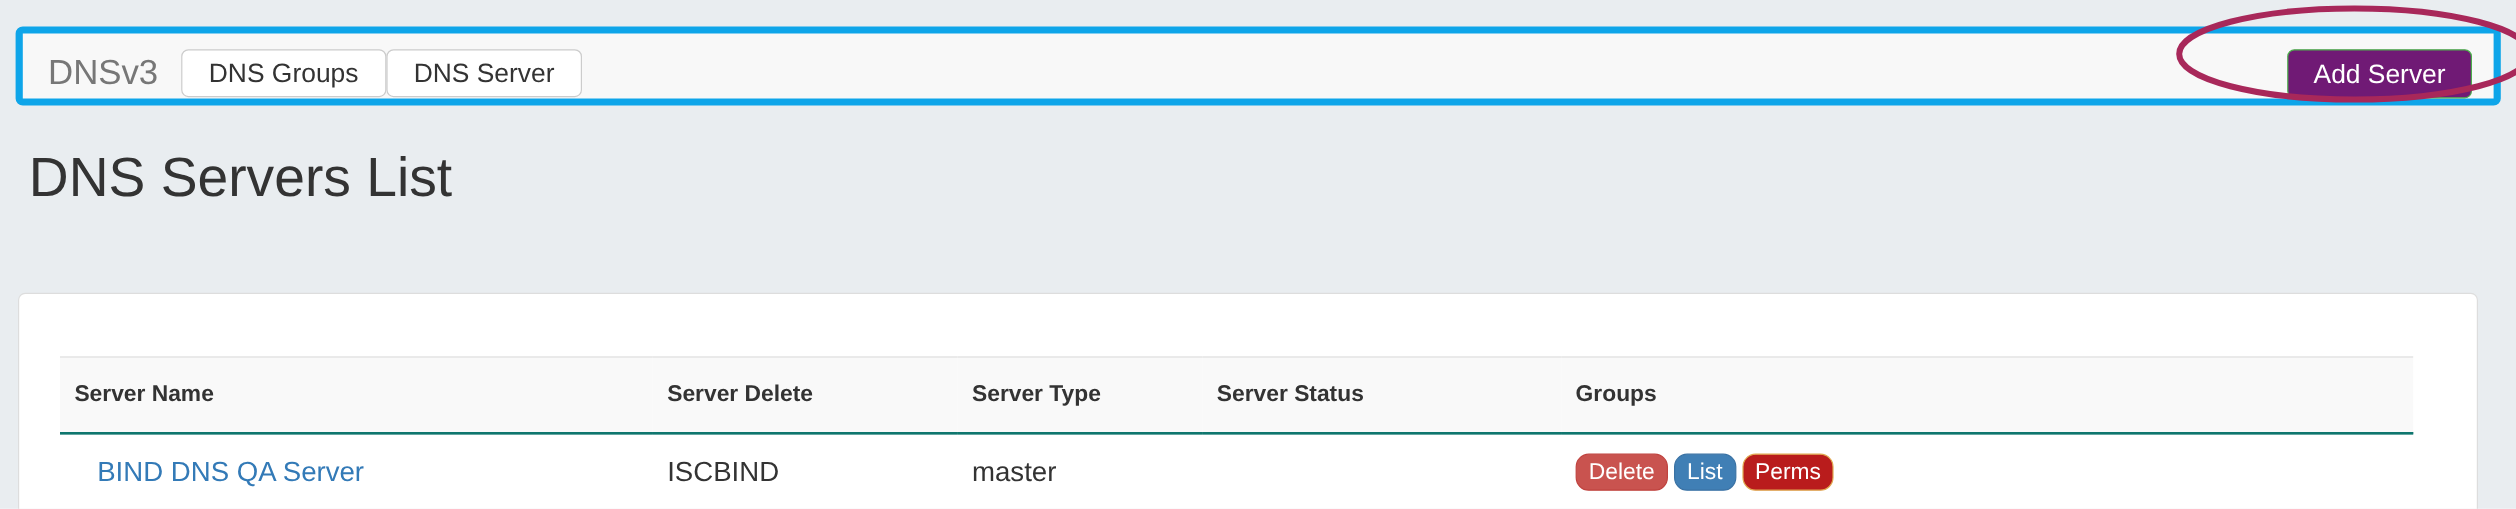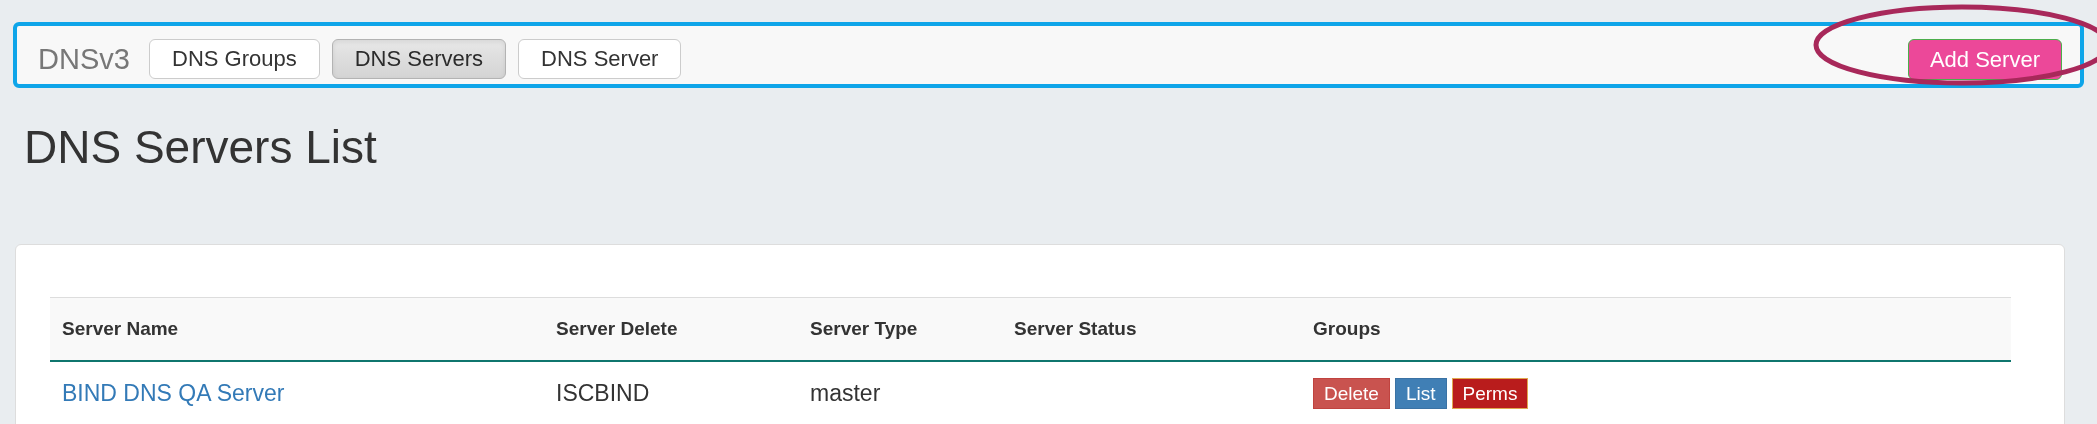--- a/index.html
+++ b/index.html
@@ -16,41 +16,40 @@
   }
 
   
   .navbar {
     position: absolute;
     left: 13px;
     top: 22px;
     width: 2071px;
     height: 66px;
     background: #f8f8f8;
-    border: 4px solid #0ea5e9;
+    border: 6px solid #0ea5e9;
     border-radius: 6px;
     box-sizing: border-box;
     text-align: right;
   }
   .brand {
     position: absolute;
     left: 21px;
     top: 17px;
     font-size: 29px;
     color: #777777;
     line-height: 32px;
     letter-spacing: 0px;
     white-space: nowrap;
   }
   .nav-buttons {
     position: absolute;
     left: 132px;
     top: 13px;
     display: flex;
-    gap: 12px;
   }
   .nav-btn {
     display: inline-flex;
     align-items: center;
     justify-content: center;
     height: 40px;
     padding: 0 22px;
     font-size: 22px;
     color: #333333;
     background: #ffffff;
@@ -71,21 +70,21 @@
     position: absolute;
     right: 18px;
     top: 13px;
     display: inline-flex;
     align-items: center;
     justify-content: center;
     height: 41px;
     padding: 13px 21px;
     font-size: 22px;
     color: #ffffff;
-    background: #ec4899;
+    background: #701a75;
     border: 1px solid #4cae4c;
     border-radius: 6px;
     box-sizing: border-box;
     white-space: nowrap;
     cursor: pointer;
   }
 
   
   .annotation-ellipse {
     position: absolute;
@@ -157,54 +156,54 @@
   .col-backend { width: 230px; }
   .col-type    { width: 180px; }
   .col-status  { width: 275px; }
   .col-actions { width: auto; }
 
   .server-link {
     color: #337ab7;
     text-decoration: none;
     cursor: pointer;
     font-size: 23px;
+    margin-left: 19px;
   }
 
   .action-group {
     display: flex;
     gap: 5px;
     align-items: center;
   }
   .act-btn {
     display: inline-flex;
     align-items: center;
     justify-content: center;
     height: 31px;
     padding: 0 10px;
     font-size: 19px;
     color: #ffffff;
-    border-radius: 0;
+    border-radius: 11px;
     box-sizing: border-box;
     border: 1px solid transparent;
     white-space: nowrap;
     cursor: pointer;
   }
   .act-delete { background: #c9534f; border-color: #c0433f; }
   .act-push   { background: #407fb5; border-color: #3a72a4; }
   .act-perms  { background: #b91c1c; border-color: #e0a84f; }
 </style>
 </head>
 <body>
 
 <div class="navbar">
   <div class="brand">DNSv3</div>
 
   <div class="nav-buttons">
     <div class="nav-btn">DNS Groups</div>
-    <div class="nav-btn active">DNS Servers</div>
     <div class="nav-btn">DNS Server</div>
   </div>
 
   <div class="add-server-btn">Add Server</div>
 </div>
 
 <svg class="annotation-ellipse" viewBox="0 0 300 82" preserveAspectRatio="none">
   <ellipse cx="150" cy="41" rx="146" ry="38" fill="none" stroke="#a8285a" stroke-width="5"></ellipse>
 </svg>
 

